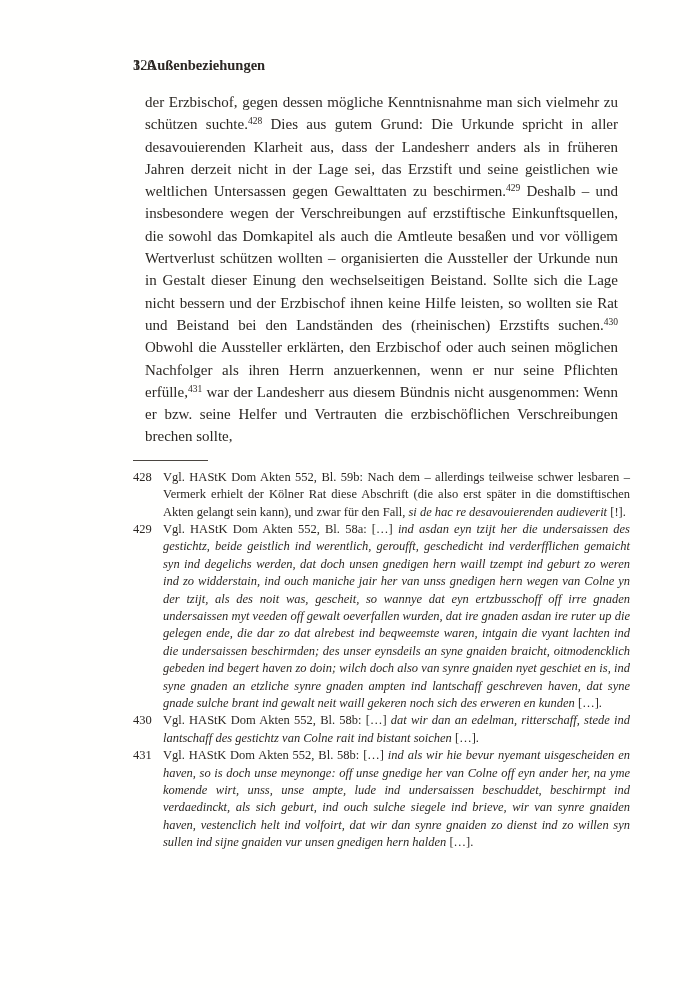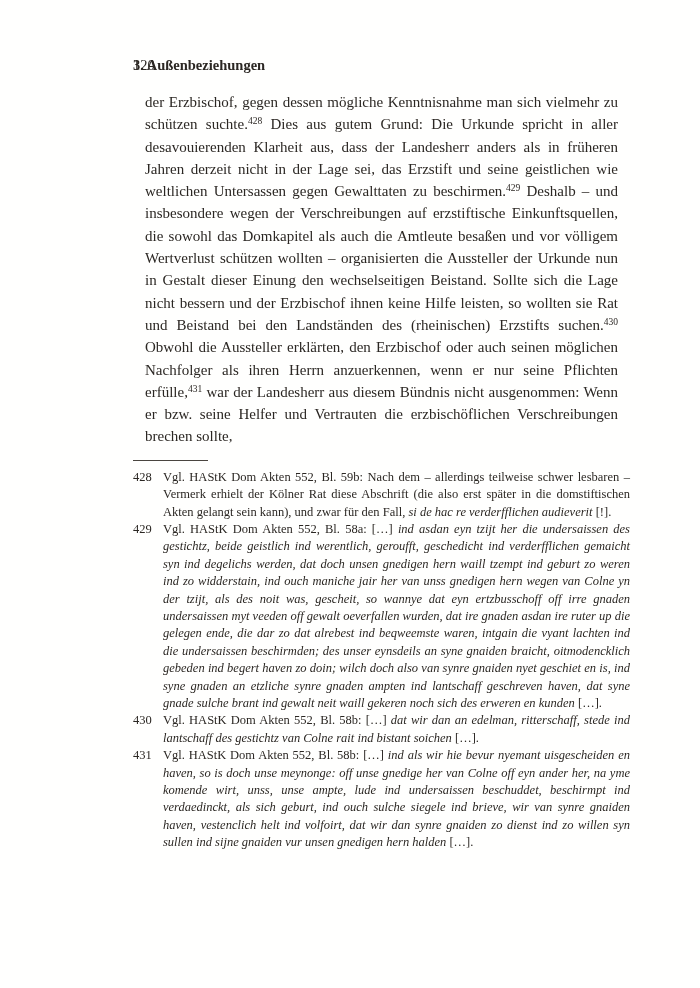--- a/index.html
+++ b/index.html
@@ -85,21 +85,21 @@
       <div class="running-head">3. Außenbeziehungen</div>
     </header>
 
     <p class="body-text"><span>der Erzbischof, gegen dessen mögliche Kenntnisnahme man sich vielmehr zu schützen suchte.</span><sup>428</sup><span> Dies aus gutem Grund: Die Urkunde spricht in aller desavouierenden Klarheit aus, dass der Landesherr anders als in früheren Jahren derzeit nicht in der Lage sei, das Erzstift und seine geistlichen wie weltlichen Untersassen gegen Gewalttaten zu beschirmen.</span><sup>429</sup><span> Deshalb – und insbesondere wegen der Verschreibungen auf erzstiftische Einkunftsquellen, die sowohl das Domkapitel als auch die Amtleute besaßen und vor völligem Wertverlust schützen wollten – organisierten die Aussteller der Urkunde nun in Gestalt dieser Einung den wechselseitigen Beistand. Sollte sich die Lage nicht bessern und der Erzbischof ihnen keine Hilfe leisten, so wollten sie Rat und Beistand bei den Landständen des (rheinischen) Erzstifts suchen.</span><sup>430</sup><span> Obwohl die Aussteller erklärten, den Erzbischof oder auch seinen möglichen Nachfolger als ihren Herrn anzuerkennen, wenn er nur seine Pflichten erfülle,</span><sup>431</sup><span> war der Landesherr aus diesem Bündnis nicht ausgenommen: Wenn er bzw. seine Helfer und Vertrauten die erzbischöflichen Verschreibungen brechen sollte,</span></p>
 
     <section class="footnotes">
       <div class="fn-rule"></div>
       <div>
           <div class="footnote">
     <span class="fn-num">428</span>
-    <span class="fn-text"><span>Vgl. HAStK Dom Akten 552, Bl. 59b: Nach dem – allerdings teilweise schwer lesbaren – Vermerk erhielt der Kölner Rat diese Abschrift (die also erst später in die domstiftischen Akten gelangt sein kann), und zwar für den Fall, </span><em>si de hac re verderfflichen audieverit</em><span> [!].</span></span>
+    <span class="fn-text"><span>Vgl. HAStK Dom Akten 552, Bl. 59b: Nach dem – allerdings teilweise schwer lesbaren – Vermerk erhielt der Kölner Rat diese Abschrift (die also erst später in die domstiftischen Akten gelangt sein kann), und zwar für den Fall, </span><em>si de hac re desavouierenden audieverit</em><span> [!].</span></span>
   </div>
           <div class="footnote">
     <span class="fn-num">429</span>
     <span class="fn-text"><span>Vgl. HAStK Dom Akten 552, Bl. 58a: […] </span><em>ind asdan eyn tzijt her die undersaissen des gestichtz, beide geistlich ind werentlich, geroufft, geschedicht ind verderfflichen gemaicht syn ind degelichs werden, dat doch unsen gnedigen hern waill tzempt ind geburt zo weren ind zo widderstain, ind ouch maniche jair her van unss gnedigen hern wegen van Colne yn der tzijt, als des noit was, gescheit, so wannye dat eyn ertzbusschoff off irre gnaden undersaissen myt veeden off gewalt oeverfallen wurden, dat ire gnaden asdan ire ruter up die gelegen ende, die dar zo dat alrebest ind beqweemste waren, intgain die vyant lachten ind die undersaissen beschirmden; des unser eynsdeils an syne gnaiden braicht, oitmodencklich gebeden ind begert haven zo doin; wilch doch also van synre gnaiden nyet geschiet en is, ind syne gnaden an etzliche synre gnaden ampten ind lantschaff geschreven haven, dat syne gnade sulche brant ind gewalt neit waill gekeren noch sich des erweren en kunden </em><span>[…].</span></span>
   </div>
           <div class="footnote">
     <span class="fn-num">430</span>
     <span class="fn-text"><span>Vgl. HAStK Dom Akten 552, Bl. 58b: […] </span><em>dat wir dan an edelman, ritterschaff, stede ind lantschaff des gestichtz van Colne rait ind bistant soichen</em><span> […].</span></span>
   </div>
           <div class="footnote">

